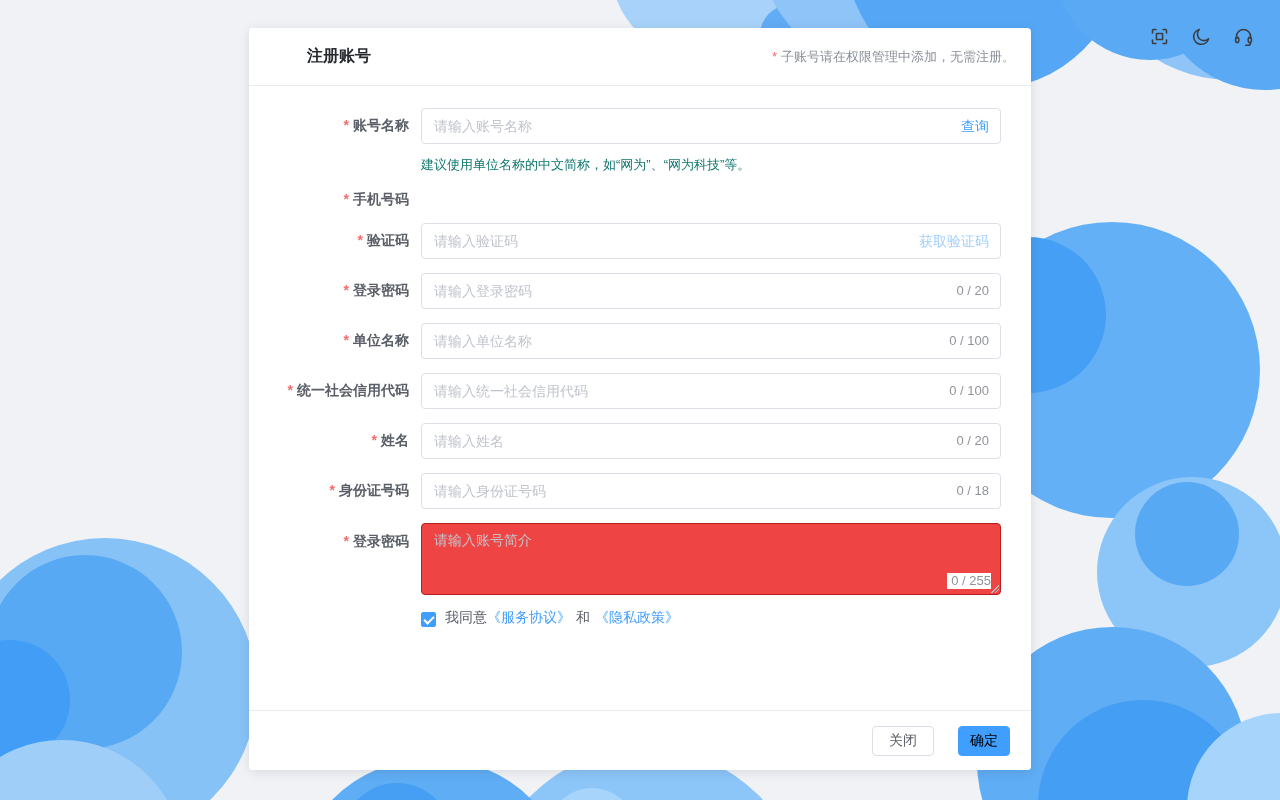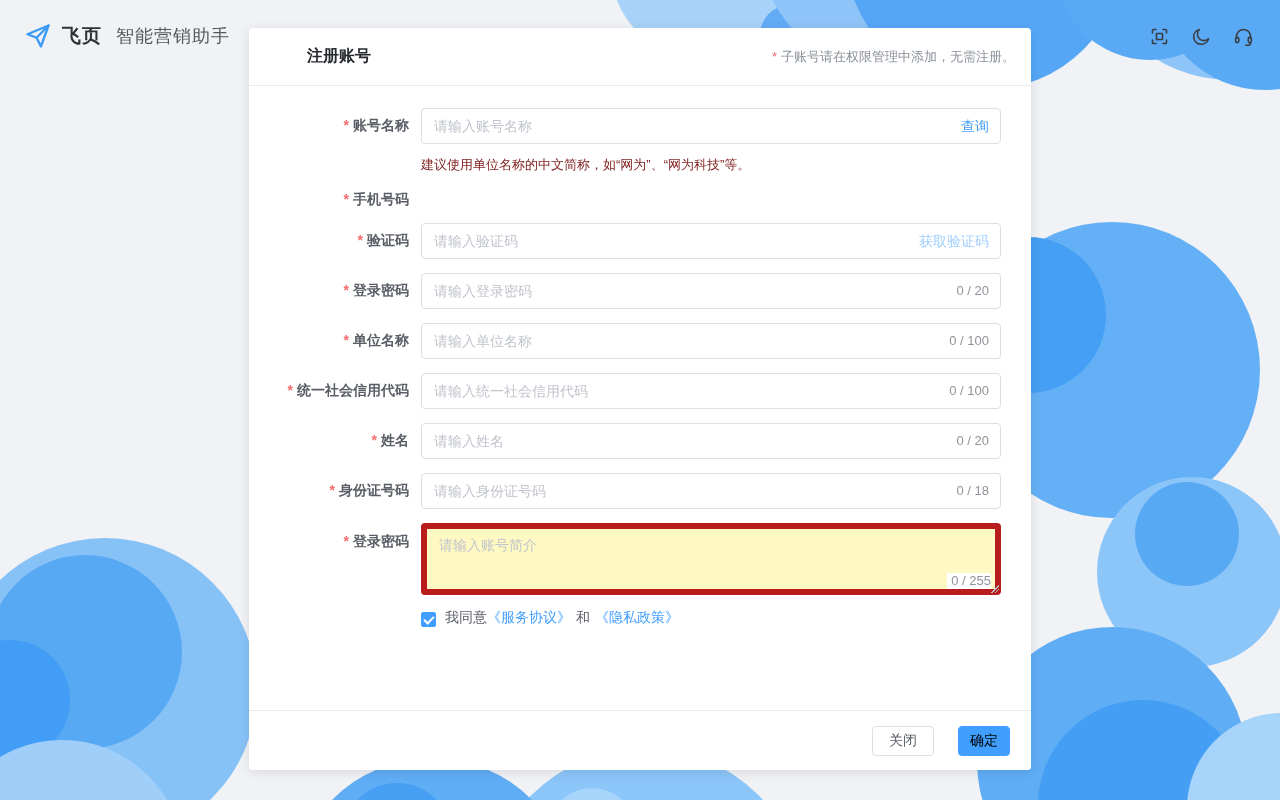--- a/index.html
+++ b/index.html
@@ -53,29 +53,29 @@
     padding:0 76px 0 12px; font-size:14px; color:#303133; outline:none;
     font-family:"Liberation Sans","DejaVu Sans",sans-serif; background:#fff;
   }
   .control input::placeholder, .control textarea::placeholder { color:#c0c4cc; }
   .suffix { position:absolute; right:12px; top:0; line-height:36px; font-size:14px; }
   .suffix.counter { color:#909399; font-size:13px; }
   .suffix.link { color:#409eff; cursor:pointer; }
   .suffix.link-disabled { color:#a0cfff; cursor:pointer; }
 
   .helper {
-    margin:-2px 30px 17px 172px; font-size:13px; color:#7f1d1d;
+    margin:-2px 30px 17px 172px; font-size:13px; color:#0f766e;
   }
 
   .row-textarea { align-items:flex-start; }
   .row-textarea .form-label { line-height:36px; }
   .control textarea {
-    width:100%; height:72px; border:6px solid #b91c1c; border-radius:4px;
+    width:100%; height:72px; border:1px solid #b91c1c; border-radius:4px;
     padding:8px 12px 20px 12px; font-size:14px; color:#303133; outline:none;
-    resize:none; font-family:"Liberation Sans","DejaVu Sans",sans-serif; background:#fef9c3;
+    resize:none; font-family:"Liberation Sans","DejaVu Sans",sans-serif; background:#ef4444;
     display:block;
   }
   .textarea-counter {
     position:absolute; right:10px; bottom:6px; font-size:13px; color:#909399;
     background:#fff; padding-left:4px; line-height:16px;
   }
   .resize-grip {
     position:absolute; right:2px; bottom:2px; width:8px; height:8px;
     background:
       linear-gradient(135deg, transparent 0 50%, #b8bcc2 50% 57%, transparent 57% 70%, #b8bcc2 70% 77%, transparent 77%);
@@ -132,30 +132,20 @@
   <div class="bubble" style="left:342px;top:783px;width:110px;height:110px;background:#479ff4;"></div>
   <div class="bubble" style="left:547px;top:788px;width:90px;height:90px;background:#a6d4fa;"></div>
 
   <div class="bubble" style="left:-47px;top:538px;width:304px;height:304px;background:#87c2f7;"></div>
   <div class="bubble" style="left:-12px;top:555px;width:194px;height:194px;background:#58a9f3;"></div>
   <div class="bubble" style="left:-50px;top:640px;width:120px;height:120px;background:#419df5;"></div>
   <div class="bubble" style="left:-60px;top:740px;width:244px;height:244px;background:#9fcef9;"></div>
 </div>
 
 <div class="topbar">
-  <div class="logo-wrap">
-    <span>
-      <svg width="28" height="28" viewBox="0 0 24 24" fill="none" stroke="#3b9bf7" stroke-width="2" stroke-linejoin="round" stroke-linecap="round">
-        <path d="M3 10.5 L21 3 L14.5 21 L10.8 13.5 Z"></path>
-        <path d="M21 3 L10.8 13.5"></path>
-      </svg>
-    </span>
-    <span class="brand-title">飞页</span>
-    <span class="brand-sub">智能营销助手</span>
-  </div>
 
   <div class="top-icons">
     <span class="top-icon">
       <svg viewBox="0 0 24 24" fill="none" stroke="#3a3d42" stroke-width="1.8" stroke-linecap="round" stroke-linejoin="round">
         <path d="M4 8 V5 a1 1 0 0 1 1 -1 H8"></path>
         <path d="M16 4 H19 a1 1 0 0 1 1 1 V8"></path>
         <path d="M20 16 V19 a1 1 0 0 1 -1 1 H16"></path>
         <path d="M8 20 H5 a1 1 0 0 1 -1 -1 V16"></path>
         <rect x="8.5" y="8.5" width="7" height="7" rx="0.5"></rect>
       </svg>

